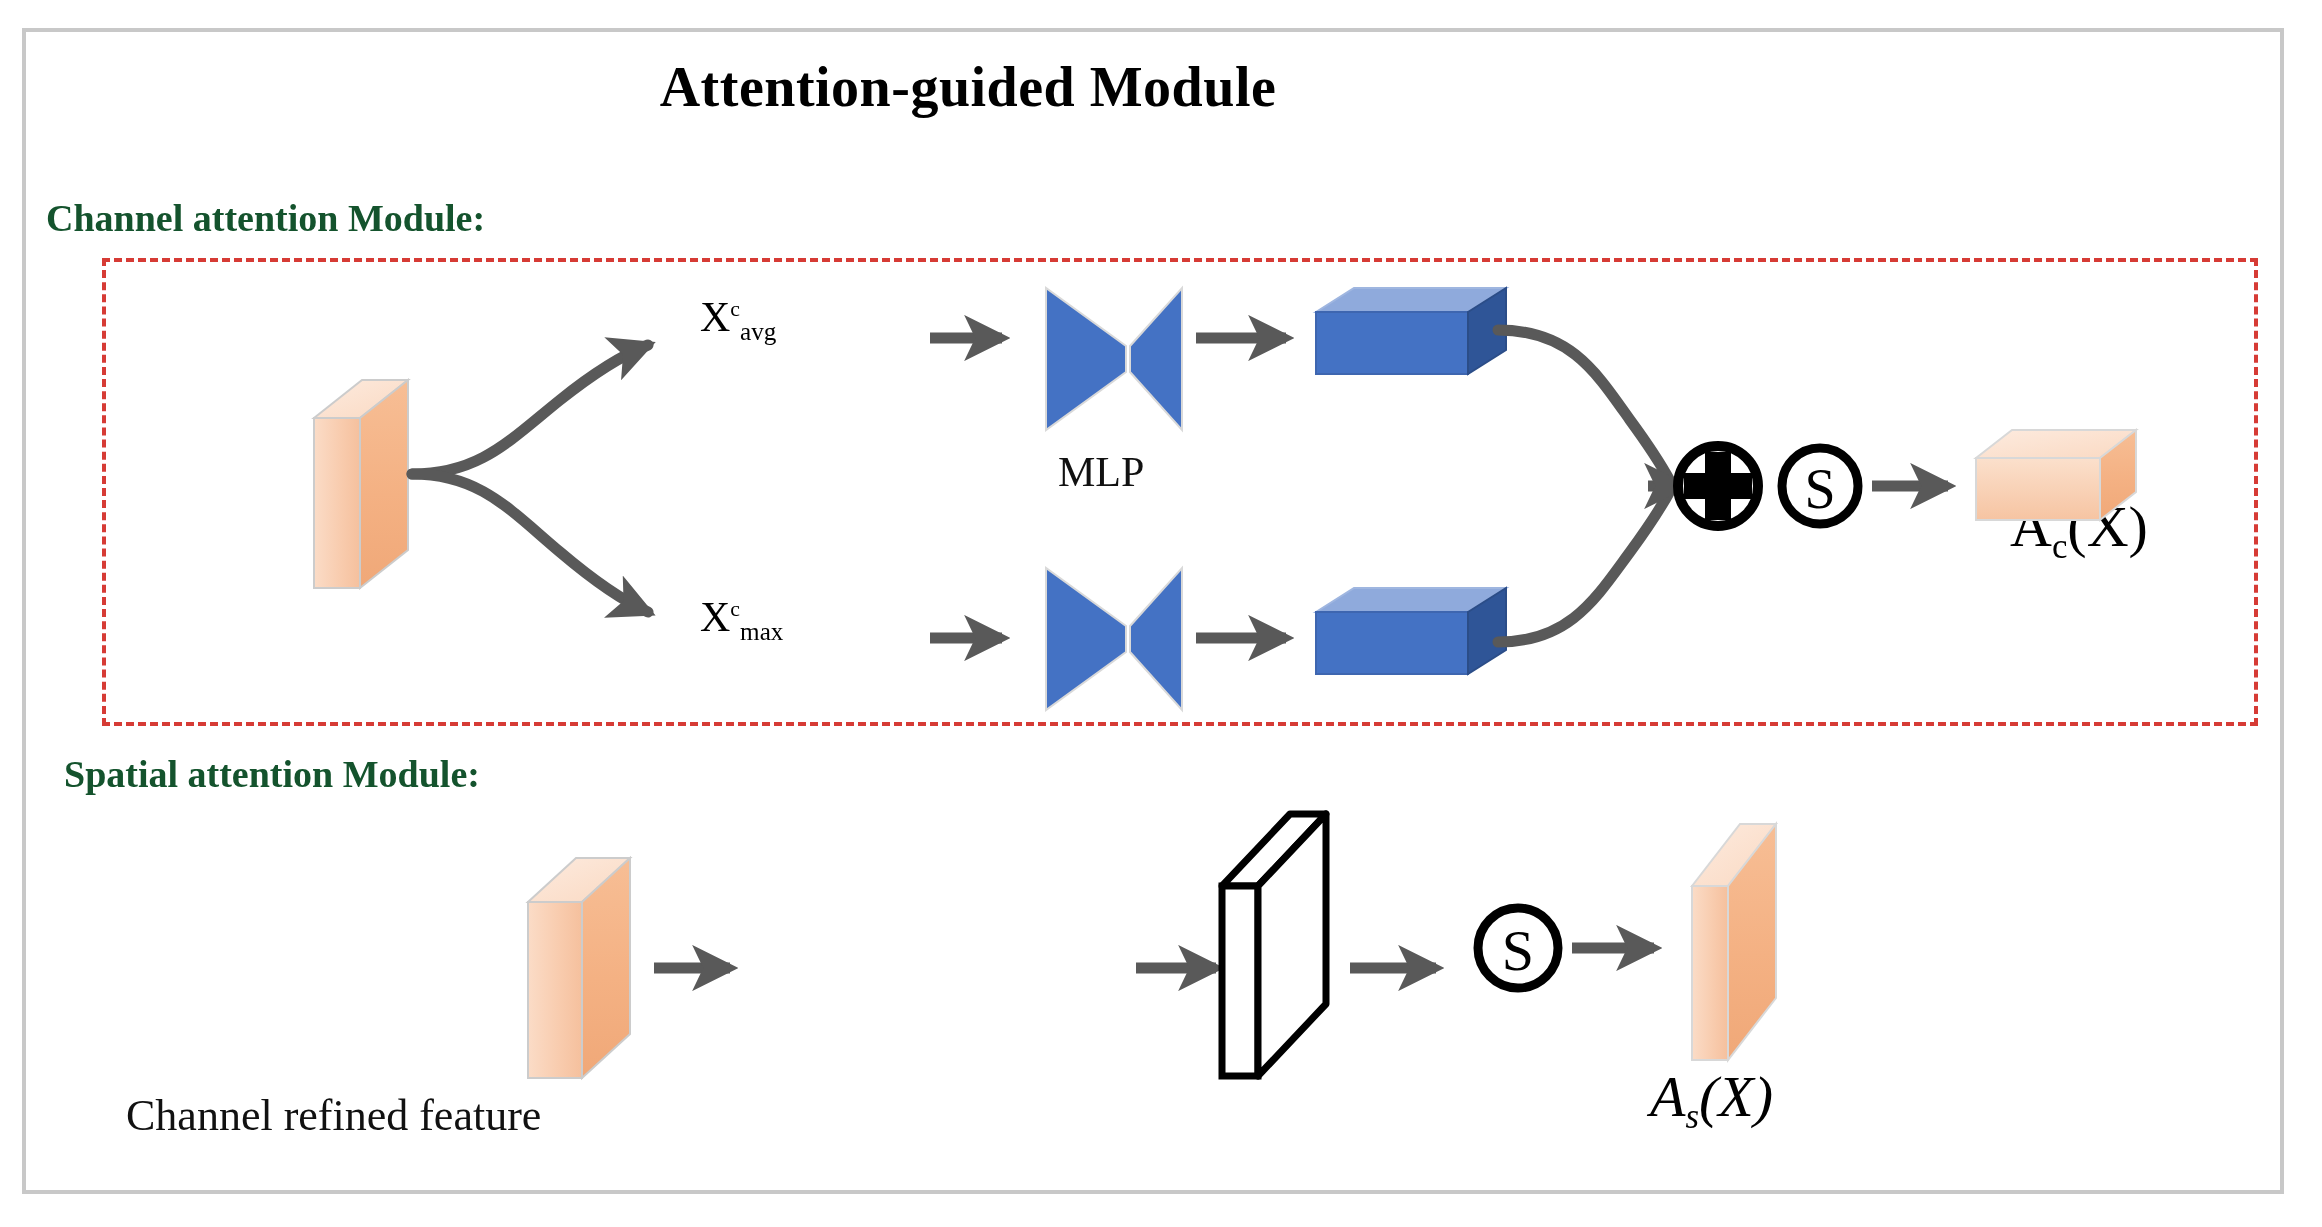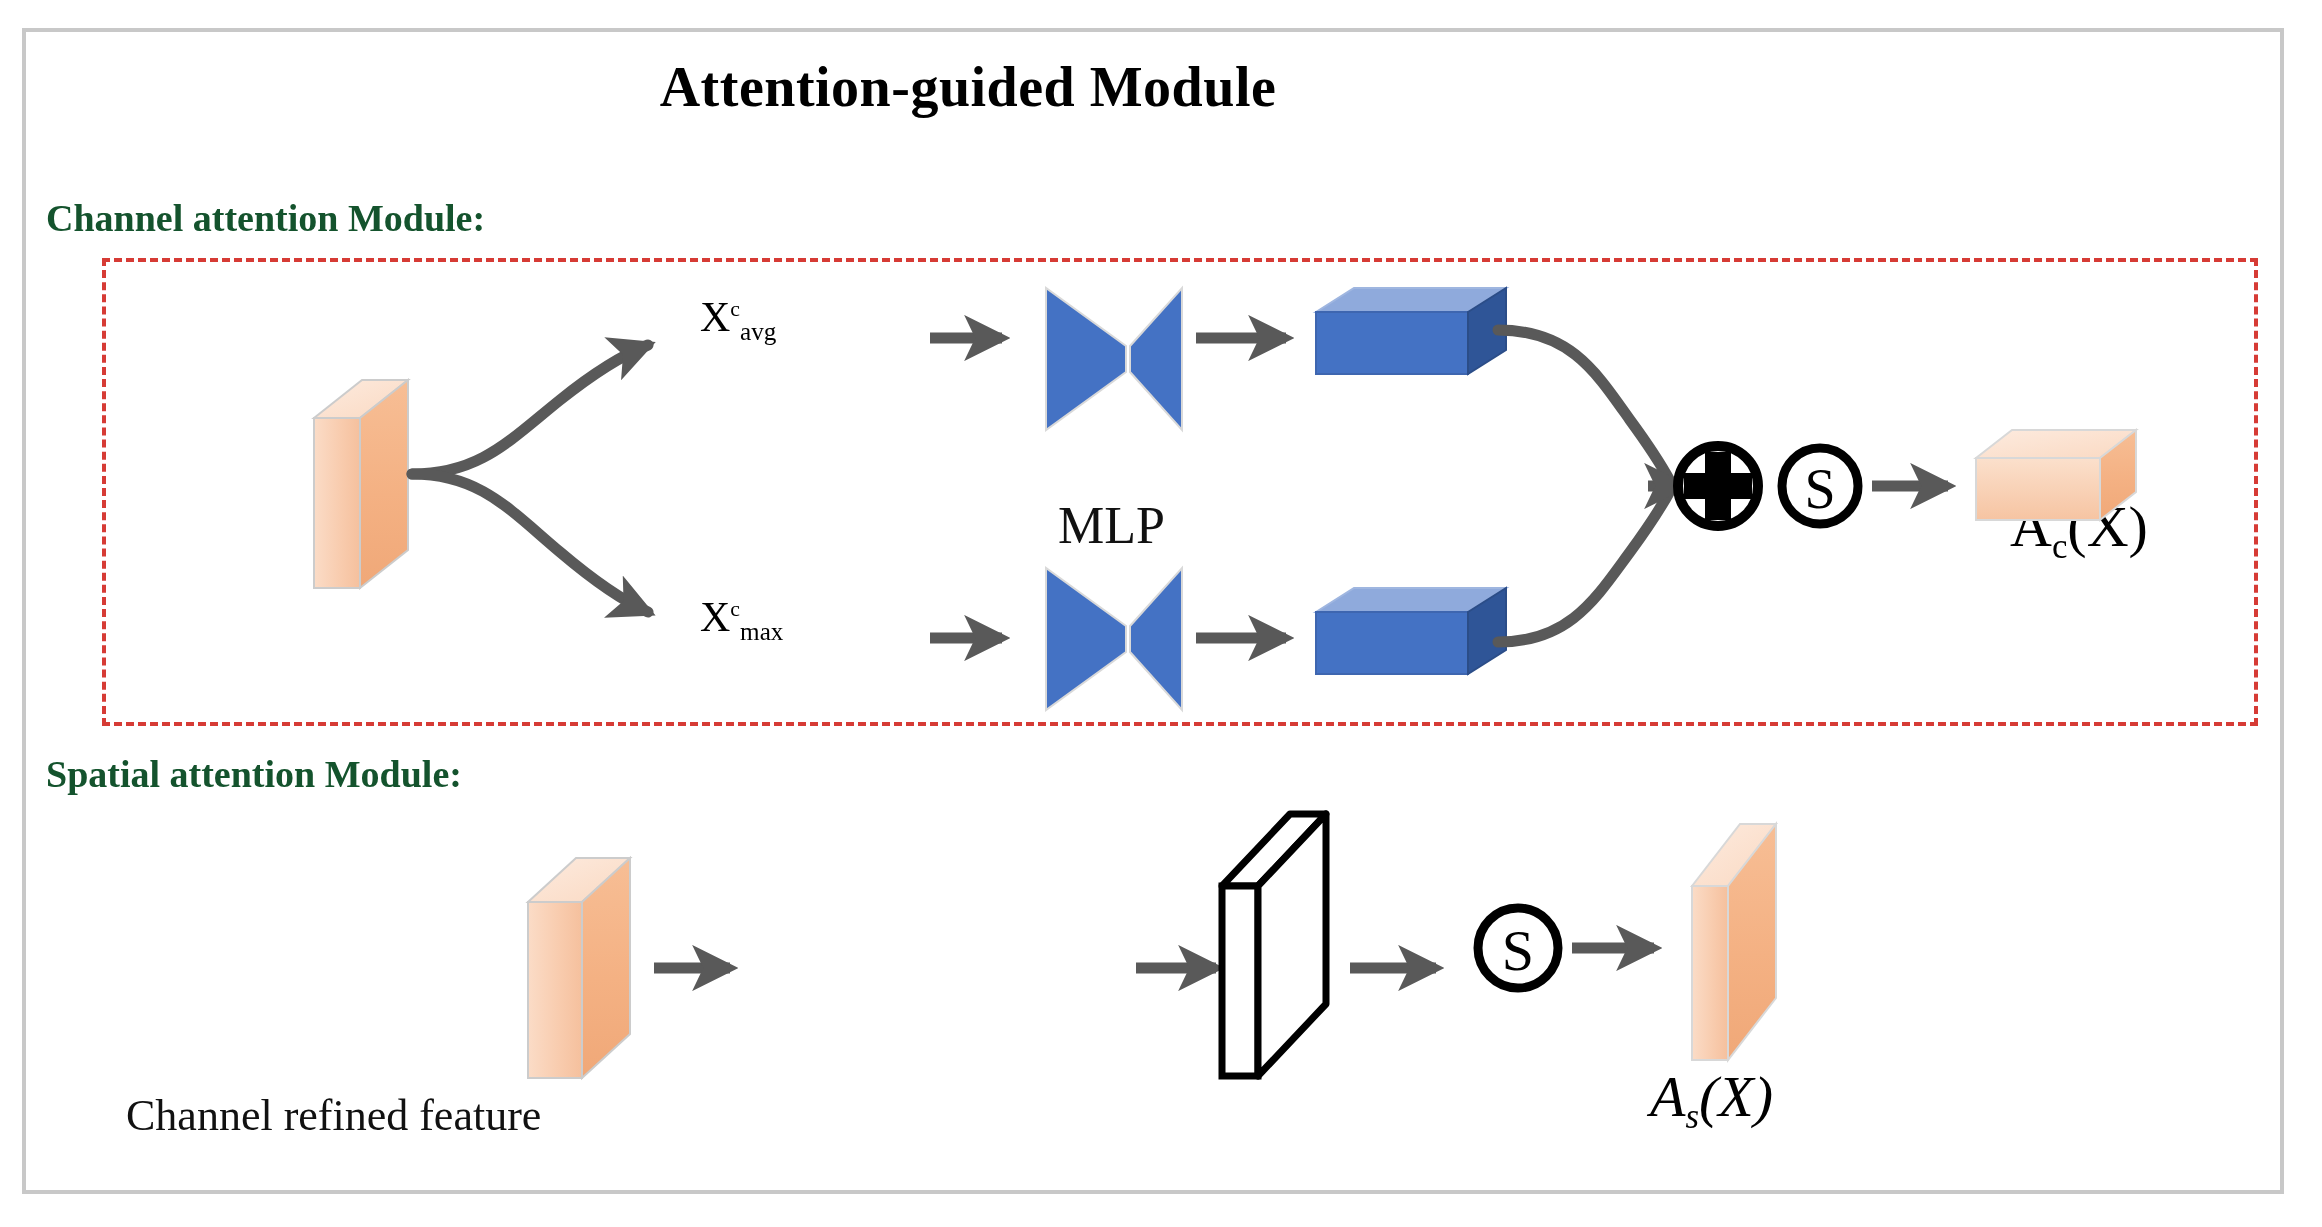--- a/index.html
+++ b/index.html
@@ -43,32 +43,32 @@
     letter-spacing: 0.5px;
   }
   .section-label {
     position: absolute;
     font-size: 38px;
     font-weight: bold;
     color: #14532d;
     white-space: nowrap;
   }
   #channel-label { left: 46px; top: 196px; }
-  #spatial-label { left: 46px; top: 752px; }
+  #spatial-label { left: 64px; top: 752px; }
 
   .plain-label {
     position: absolute;
     font-size: 44px;
     font-weight: normal;
     color: #111111;
     white-space: nowrap;
   }
   #input-feature-label { left: 142px; top: 614px; }
   #channel-refined-label { left: 126px; top: 1090px; }
-  #mlp-label { left: 1058px; top: 448px; font-size: 52px; margin-top: 48px; }
+  #mlp-label { left: 1058px; top: 448px; font-size: 42px; }
 
   
   .math {
     position: absolute;
     color: #000000;
     white-space: nowrap;
     font-family: "Liberation Serif", "DejaVu Serif", serif;
     font-size: 42px;
     line-height: 1;
   }

